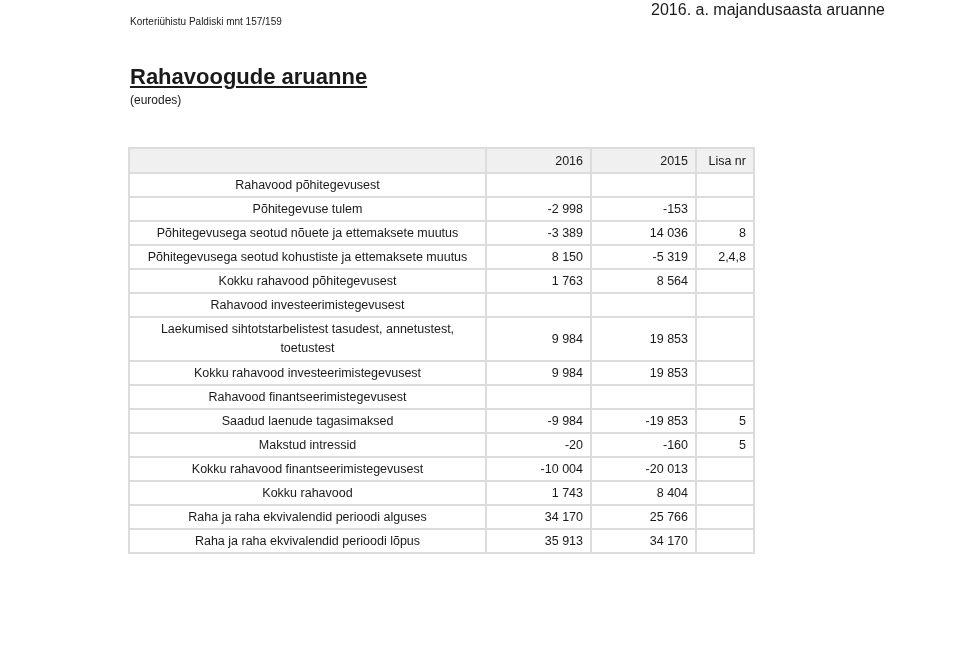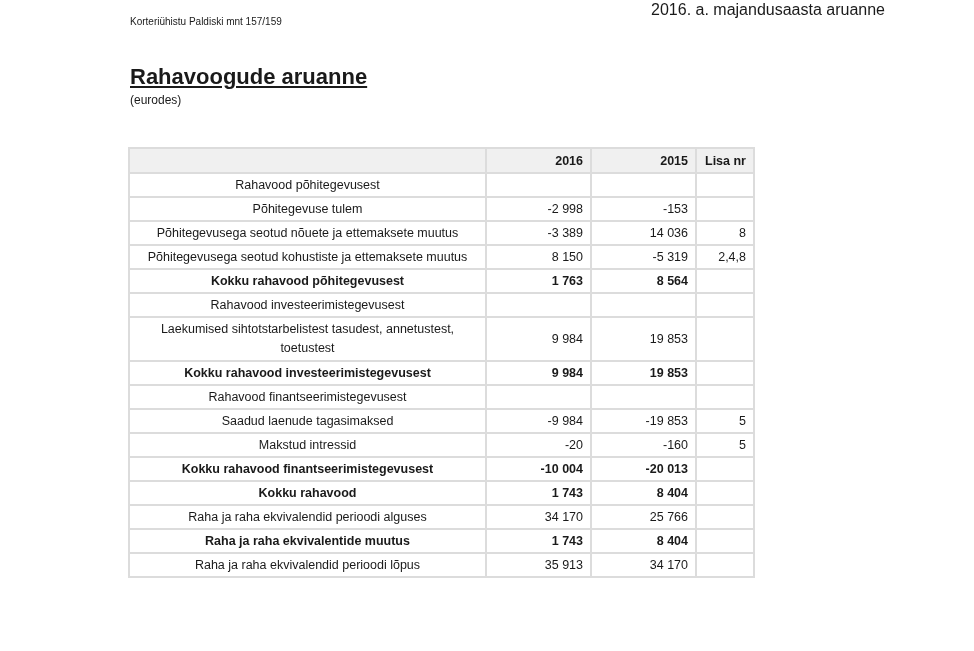--- a/index.html
+++ b/index.html
@@ -11,27 +11,27 @@
     .hdr-right { position: absolute; right: 89px; top: 1px; font-size: 16px; }
     .title { position: absolute; left: 130px; top: 64px; font-size: 22px; font-weight: bold; text-decoration: underline; }
     .subtitle { position: absolute; left: 130px; top: 93px; font-size: 12px; }
     table.cf {
       position: absolute; left: 128px; top: 147px;
       border-collapse: collapse; font-size: 12.5px;
     }
     table.cf td, table.cf th {
       border: 2px solid #dcdcdc; height: 22px; padding: 0 7px; vertical-align: middle;
     }
-    table.cf th { background: #f0f0f0; font-weight: bold; text-align: right; height: 23px; margin-top: 25px; }
+    table.cf th { background: #f0f0f0; font-weight: normal; text-align: right; height: 23px; margin-top: 25px; }
     table.cf th.first { background: #f0f0f0; }
     .c-label { width: 341px; text-align: center; }
     .c-num { width: 89px; text-align: right; }
     .c-lisa { width: 42px; text-align: right; }
     td.ind { padding-left: 19px; }
-    tr.bold td { font-weight: bold; }
+    tr.bold td { font-weight: normal; }
     tr.tall td { height: 42px; }
     tr.tall td.c-label { line-height: 19px; }
   </style>
 </head>
 <body>
 
 <div class="hdr-left">Korteriühistu Paldiski mnt 157/159</div>
 <div class="hdr-right">2016. a. majandusaasta aruanne</div>
 <div class="title">Rahavoogude aruanne</div>
 <div class="subtitle">(eurodes)</div>
@@ -123,26 +123,20 @@
       <td class="c-num">1 743</td>
       <td class="c-num">8 404</td>
       <td class="c-lisa"></td>
     </tr>
     <tr>
       <td class="c-label">Raha ja raha ekvivalendid perioodi alguses</td>
       <td class="c-num">34 170</td>
       <td class="c-num">25 766</td>
       <td class="c-lisa"></td>
     </tr>
-    <tr class="bold">
-      <td class="c-label">Raha ja raha ekvivalentide muutus</td>
-      <td class="c-num">1 743</td>
-      <td class="c-num">8 404</td>
-      <td class="c-lisa"></td>
-    </tr>
     <tr>
       <td class="c-label">Raha ja raha ekvivalendid perioodi lõpus</td>
       <td class="c-num">35 913</td>
       <td class="c-num">34 170</td>
       <td class="c-lisa"></td>
     </tr>
   </tbody>
 </table>
 
 </body></html>

